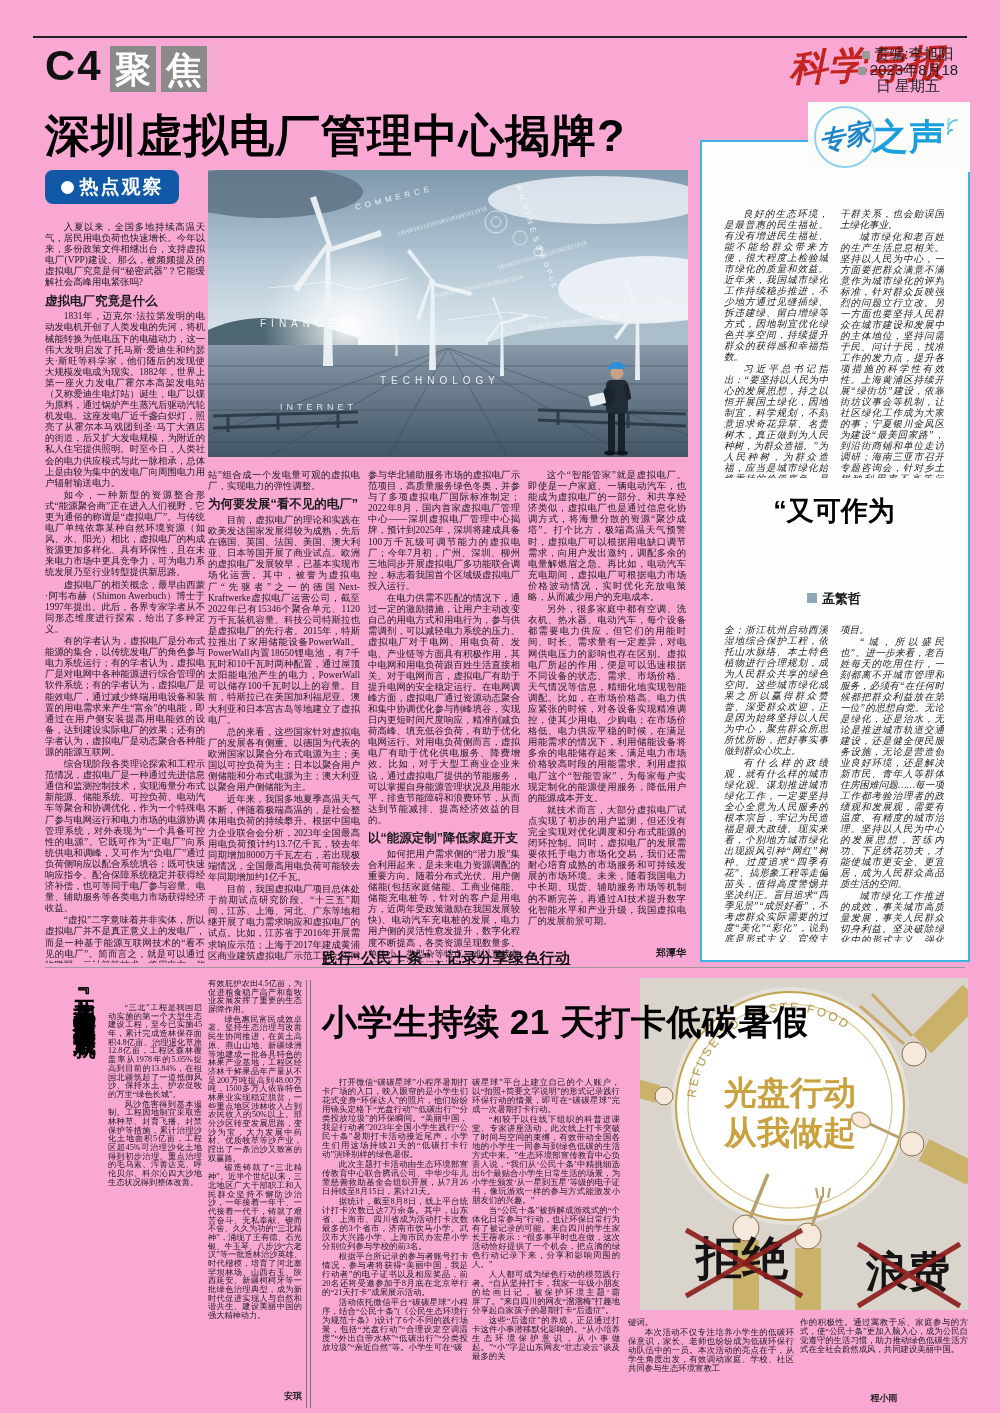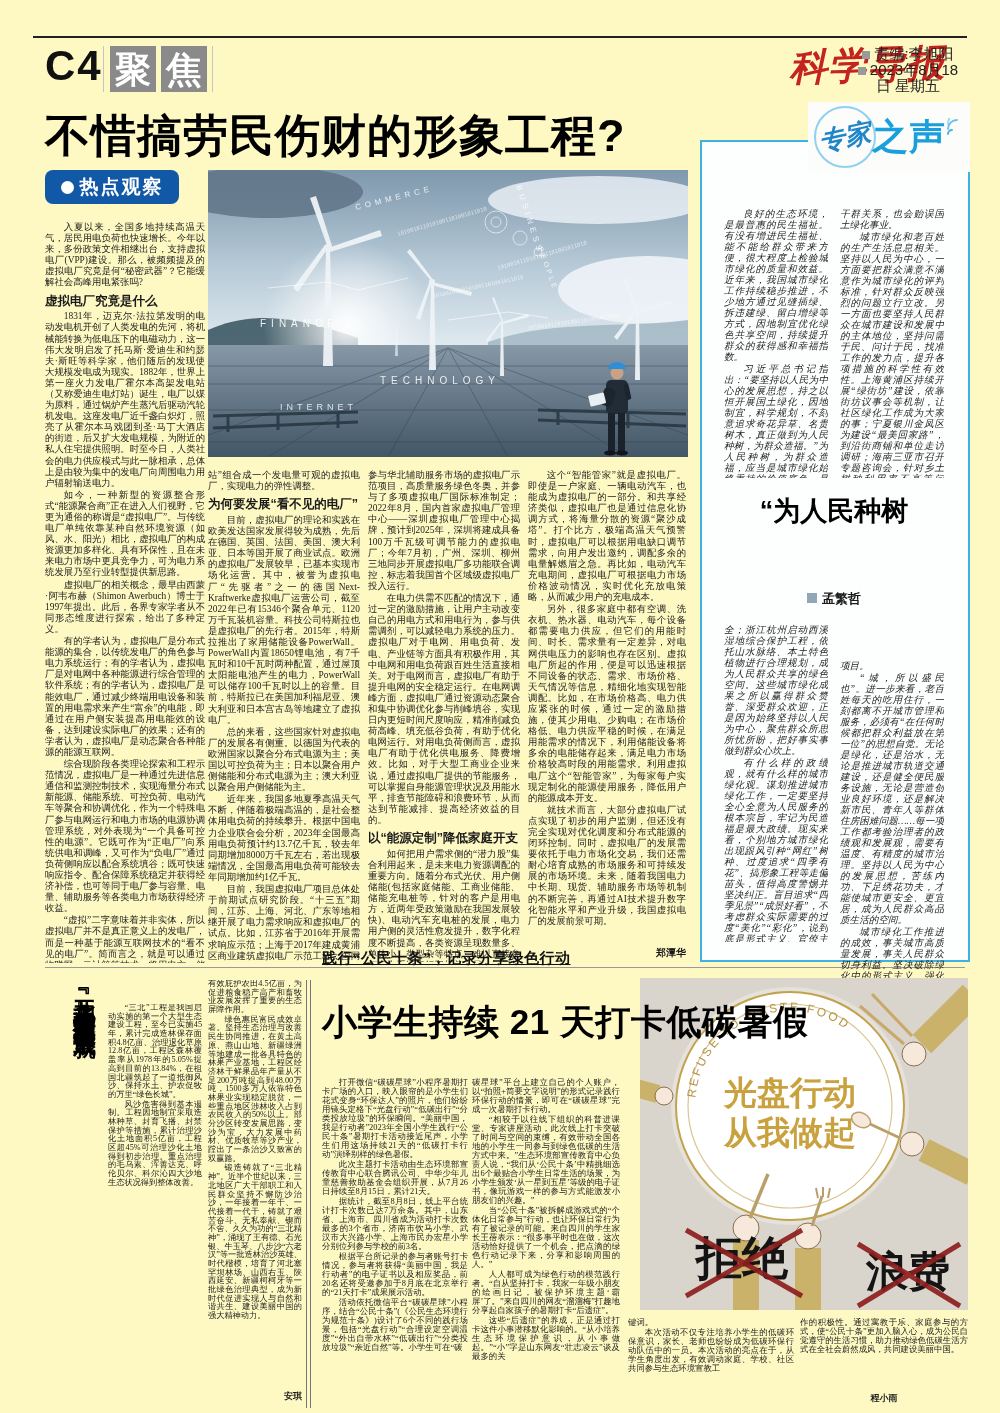--- a/index.html
+++ b/index.html
@@ -1,16 +1,16 @@
 <!DOCTYPE html>
 <html><head>
 <meta charset="utf-8">
 <style>
   html,body{margin:0;padding:0;background:#d9d9d9;}
-  .page{position:relative;width:1000px;height:1413px;margin:0 auto;background:#fef9c3;
+  .page{position:relative;width:1000px;height:1413px;margin:0 auto;background:#f9a8d4;
         font-family:"Liberation Serif","DejaVu Serif",serif;color:#1a1a1a;overflow:hidden;}
   .abs{position:absolute;}
   .sans{font-family:"Liberation Sans","DejaVu Sans",sans-serif;}
   
   .topline{left:33px;width:934px;top:36px;border-top:2px solid #222;}
   .page-num{left:45px;top:42px;font-size:42px;font-weight:700;color:#111;letter-spacing:2px;}
   .vsep{width:1px;background:#c4c4c4;top:46px;height:46px;}
   .sec-box{top:46px;width:46px;height:46px;background:#8a8a8a;color:#fff;
            font-size:36px;font-weight:700;text-align:center;line-height:47px;}
   .masthead{left:782px;top:40px;width:170px;text-align:center;font-size:38px;font-weight:700;
@@ -71,21 +71,21 @@
   <div class="abs vsep" style="left:103px;"></div>
   <div class="abs sec-box sans" style="left:110px;">聚</div>
   <div class="abs sec-box sans" style="left:161px;">焦</div>
   <div class="abs vsep" style="left:212px;"></div>
   <div class="abs masthead">科学导报</div>
   <div class="abs ed-block sans">
     <div><span class="sq"></span><span>责编:李旭阳</span></div>
     <div><span class="sq"></span><span>2023年8月18日</span>&nbsp;<span>星期五</span></div>
   </div>
 
-  <div class="abs main-headline sans">不惜搞劳民伤财的形象工程?</div>
+  <div class="abs main-headline sans">深圳虚拟电厂管理中心揭牌?</div>
   <div class="abs hot-label">
     <span class="dot"></span>
     <span class="txt sans">热点观察</span>
   </div>
 
   <svg class="abs photo" viewBox="0 0 480 287">
     <defs>
       <linearGradient id="sky" x1="0" y1="0" x2="0" y2="1">
         <stop offset="0" stop-color="#7e98ad"></stop>
           <stop offset="0.55" stop-color="#b8cbd8"></stop>
@@ -217,21 +217,21 @@
       <p class="para">目前，我国虚拟电厂项目总体处于前期试点研究阶段。“十三五”期间，江苏、上海、河北、广东等地相继开展了电力需求响应和虚拟电厂的试点。比如，江苏省于2016年开展需求响应示范；上海于2017年建成黄浦区商业建筑虚拟电厂示范工程；国网冀北电力有限公司直接</p>
     </div>
   <div class="col mcol" style="left:368px;top:470px;width:152px;height:492px;">
       <p class="para cont">参与华北辅助服务市场的虚拟电厂示范项目，高质量服务绿色冬奥，并参与了多项虚拟电厂国际标准制定；2022年8月，国内首家虚拟电厂管理中心——深圳虚拟电厂管理中心揭牌，预计到2025年，深圳将建成具备100万千瓦级可调节能力的虚拟电厂；今年7月初，广州、深圳、柳州三地同步开展虚拟电厂多功能联合调控，标志着我国首个区域级虚拟电厂投入运行。</p>
       <p class="para">在电力供需不匹配的情况下，通过一定的激励措施，让用户主动改变自己的用电方式和用电行为，参与供需调剂，可以减轻电力系统的压力。虚拟电厂对于电网、用电负荷、发电、产业链等方面具有积极作用，其中电网和用电负荷跟百姓生活直接相关。对于电网而言，虚拟电厂有助于提升电网的安全稳定运行。在电网调峰方面，虚拟电厂通过资源动态聚合和集中协调优化参与削峰填谷，实现日内更短时间尺度响应，精准削减负荷高峰、填充低谷负荷，有助于优化电网运行。对用电负荷侧而言，虚拟电厂有助于优化供电服务、降费增效。比如，对于大型工商业企业来说，通过虚拟电厂提供的节能服务，可以掌握自身能源管理状况及用能水平，排查节能障碍和浪费环节，从而达到节能减排、提高经济效益的目的。</p>
       <div class="subhead">以“能源定制”降低家庭开支</div>
       <p class="para">如何把用户需求侧的“潜力股”集合利用起来，是未来电力资源调配的重要方向。随着分布式光伏、用户侧储能(包括家庭储能、工商业储能、储能充电桩等，针对的客户是用电方，近两年受政策激励在我国发展较快)、电动汽车充电桩的发展，电力用户侧的灵活性愈发提升，数字化程度不断提高，各类资源呈现数量多、单体小、类型杂等特点，难以直接参与电力系统运行和相关交易。如何唤醒、优化、发挥这些海量的用户侧资源，</p>
     </div>
   <div class="col mcol" style="left:528px;top:470px;width:158px;height:474px;">
       <p class="para">这个“智能管家”就是虚拟电厂。即使是一户家庭、一辆电动汽车，也能成为虚拟电厂的一部分。和共享经济类似，虚拟电厂也是通过信息化协调方式，将海量分散的资源“聚沙成塔”。打个比方，极端高温天气预警时，虚拟电厂可以根据用电缺口调节需求，向用户发出邀约，调配多余的电量解燃眉之急。再比如，电动汽车充电期间，虚拟电厂可根据电力市场价格波动情况，实时优化充放电策略，从而减少用户的充电成本。</p>
-      <p class="para">另外，很多家庭中都有空调、洗衣机、热水器、电动汽车，每个设备都需要电力供应，但它们的用能时间、时长、需求量有一定差异，对电网供电压力的影响也存在区别。虚拟电厂所起的作用，便是可以迅速根据不同设备的状态、需求、市场价格、天气情况等信息，精细化地实现智能调配。比如，在市场价格高、电力供应紧张的时候，通过一定的激励措施，使其少用电、少购电；在市场价格低、电力供应平稳的时候，在满足用能需求的情况下，利用储能设备将多余的电能储存起来，满足电力市场价格较高时段的用能需求。利用虚拟电厂这个“智能管家”，为每家每户实现定制化的能源使用服务，降低用户的能源成本开支。</p>
+      <p class="para">另外，很多家庭中都有空调、洗衣机、热水器、电动汽车，每个设备都需要电力供应，但它们的用能时间、时长、需求量有一定差异，对电网供电压力的影响也存在区别。虚拟电厂所起的作用，便是可以迅速根据不同设备的状态、需求、市场价格、天气情况等信息，精细化地实现智能调配。比如，在市场价格高、电力供应紧张的时候，对各设备实现精准调控，使其少用电、少购电；在市场价格低、电力供应平稳的时候，在满足用能需求的情况下，利用储能设备将多余的电能储存起来，满足电力市场价格较高时段的用能需求。利用虚拟电厂这个“智能管家”，为每家每户实现定制化的能源使用服务，降低用户的能源成本开支。</p>
       <p class="para">就技术而言，大部分虚拟电厂试点实现了初步的用户监测，但还没有完全实现对优化调度和分布式能源的闭环控制。同时，虚拟电厂的发展需要依托于电力市场化交易，我们还需耐心培育成熟的市场服务和可持续发展的市场环境。未来，随着我国电力中长期、现货、辅助服务市场等机制的不断完善，再通过AI技术提升数字化智能水平和产业升级，我国虚拟电厂的发展前景可期。</p>
     </div>
   <div class="abs byline-r" style="left:528px;top:946px;width:158px;">郑潭华</div>
 
   <div class="abs hdivider"></div>
 
   <div class="abs ev-box"></div>
   <div class="abs ev-logo">
     <span class="ev-circle">
       <span class="ev-script">专家</span>
@@ -247,30 +247,30 @@
   </div>
   <div class="col ev-col" style="left:724px;top:208px;width:104px;height:270px;">
       <p class="para">良好的生态环境，是最普惠的民生福祉。有没有增进民生福祉、能不能给群众带来方便，很大程度上检验城市绿化的质量和效益。近年来，我国城市绿化工作持续稳步推进，不少地方通过见缝插绿、拆违建绿、留白增绿等方式，因地制宜优化绿色共享空间，持续提升群众的获得感和幸福指数。</p>
       <p class="para">习近平总书记指出：“要坚持以人民为中心的发展思想，持之以恒开展国土绿化，因地制宜，科学规划，不刻意追求奇花异草、名贵树木，真正做到为人民种树，为群众造福。”为人民种树，为群众造福，应当是城市绿化始终秉持的价值底色，是做好城市绿化工作的出发点和落脚点。辽宁锦州对小凌河和女儿河进行环境综合整治，沿河修建10余公里绿化带，市民健身步道、运动广场等设施一应俱</p>
     </div>
   <div class="col ev-col" style="left:840px;top:208px;width:104px;height:270px;">
       <p class="para cont">干群关系，也会贻误国土绿化事业。</p>
       <p class="para">城市绿化和老百姓的生产生活息息相关。坚持以人民为中心，一方面要把群众满意不满意作为城市绿化的评判标准，针对群众反映强烈的问题立行立改。另一方面也要坚持人民群众在城市建设和发展中的主体地位，坚持问需于民、问计于民，找准工作的发力点，提升各项措施的科学性有效性。上海黄浦区持续开展“绿街坊”建设，依靠街坊议事会等机制，让社区绿化工作成为大家的事；宁夏银川金凤区为建设“最美回家路”，到沿街商铺和单位走访调研；海南三亚市召开专题咨询会，针对乡土树种利用率不高等问题，邀请专家学者、群众代表等出谋划策……与群众积极沟通，让百姓踊跃参与，有助于把城市绿化这件好事办好，办成市民满意和支持的民生</p>
     </div>
   <div class="abs ev-head sans">
-    <div>“为人民种树</div>
+    <div>“又可作为</div>
   </div>
   <div class="abs ev-byline">
     <span class="sq"></span><span>孟繁哲</span>
   </div>
   <div class="col ev-col" style="left:724px;top:624px;width:104px;height:318px;">
       <p class="para cont">全；浙江杭州启动西溪湿地综合保护工程，依托山水脉络、本土特色植物进行合理规划，成为人民群众共享的绿色空间。这些城市绿化成果之所以赢得群众赞誉、深受群众欢迎，正是因为始终坚持以人民为中心，聚焦群众所思所忧所盼，把好事实事做到群众心坎上。</p>
       <p class="para">有什么样的政绩观，就有什么样的城市绿化观。谋划推进城市绿化工作，一定要坚持全心全意为人民服务的根本宗旨，牢记为民造福是最大政绩。现实来看，个别地方城市绿化出现跟风引种“网红”树种、过度追求“四季有花”、搞形象工程等走偏苗头，值得高度警惕并坚决纠正。盲目追求“四季见景”“成景好看”，不考虑群众实际需要的过度“美化”“彩化”，说到底是形式主义、官僚主义作祟，背离了城市绿化的初衷。为了所谓“绿色政绩”，一味追求“短、平、快”效应，不惜搞劳民伤财的形象工程、景观工程，使政绩观错位、发展观走偏、责任心缺失，不仅会引发群众不满、损害党群、</p>
     </div>
-  <div class="col ev-col" style="left:840px;top:624px;width:104px;height:318px;margin-top:36px;">
+  <div class="col ev-col" style="left:840px;top:624px;width:104px;height:318px;">
       <p class="para cont">项目。</p>
       <p class="para">“城，所以盛民也”。进一步来看，老百姓每天的吃用住行，一刻都离不开城市管理和服务，必须有“在任何时候都把群众利益放在第一位”的思想自觉。无论是绿化，还是治水，无论是推进城市轨道交通建设，还是健全便民服务设施，无论是营造创业良好环境，还是解决新市民、青年人等群体住房困难问题……每一项工作都考验治理者的政绩观和发展观，需要有温度、有精度的城市治理。坚持以人民为中心的发展思想，苦练内功、下足绣花功夫，才能使城市更安全、更宜居，成为人民群众高品质生活的空间。</p>
       <p class="para">城市绿化工作推进的成效，事关城市高质量发展，事关人民群众切身利益。坚决破除绿化中的形式主义，强化以人民为中心的城市底色，持之以恒以高质量绿化改善城市人居环境，就必定能不断提高人民生活品质，不断增强人民群众的获得感、幸福感、安全感。</p>
     </div>
 
   <div class="abs v-title">『三北』工程建设四十五年取得五项重大成就</div>
   <div class="col scol" style="left:108px;top:1004px;width:94px;height:408px;">
       <p class="para">“三北”工程是我国启动实施的第一个大型生态建设工程，至今已实施45年，累计完成造林保存面积4.8亿亩、治理退化草原12.8亿亩，工程区森林覆盖率从1978年的5.05%提高到目前的13.84%，在祖国北疆筑起了一道抵御风沙、保持水土、护农促牧的万里“绿色长城”。</p>
       <p class="para">风沙危害得到基本遏制。工程因地制宜采取造林种草、封育飞播、封禁保护等措施，累计治理沙化土地面积5亿亩，工程区超45%可治理沙化土地得到初步治理。重点治理的毛乌素、浑善达克、呼伦贝尔、科尔沁四大沙地生态状况得到整体改善。</p>
     </div>

